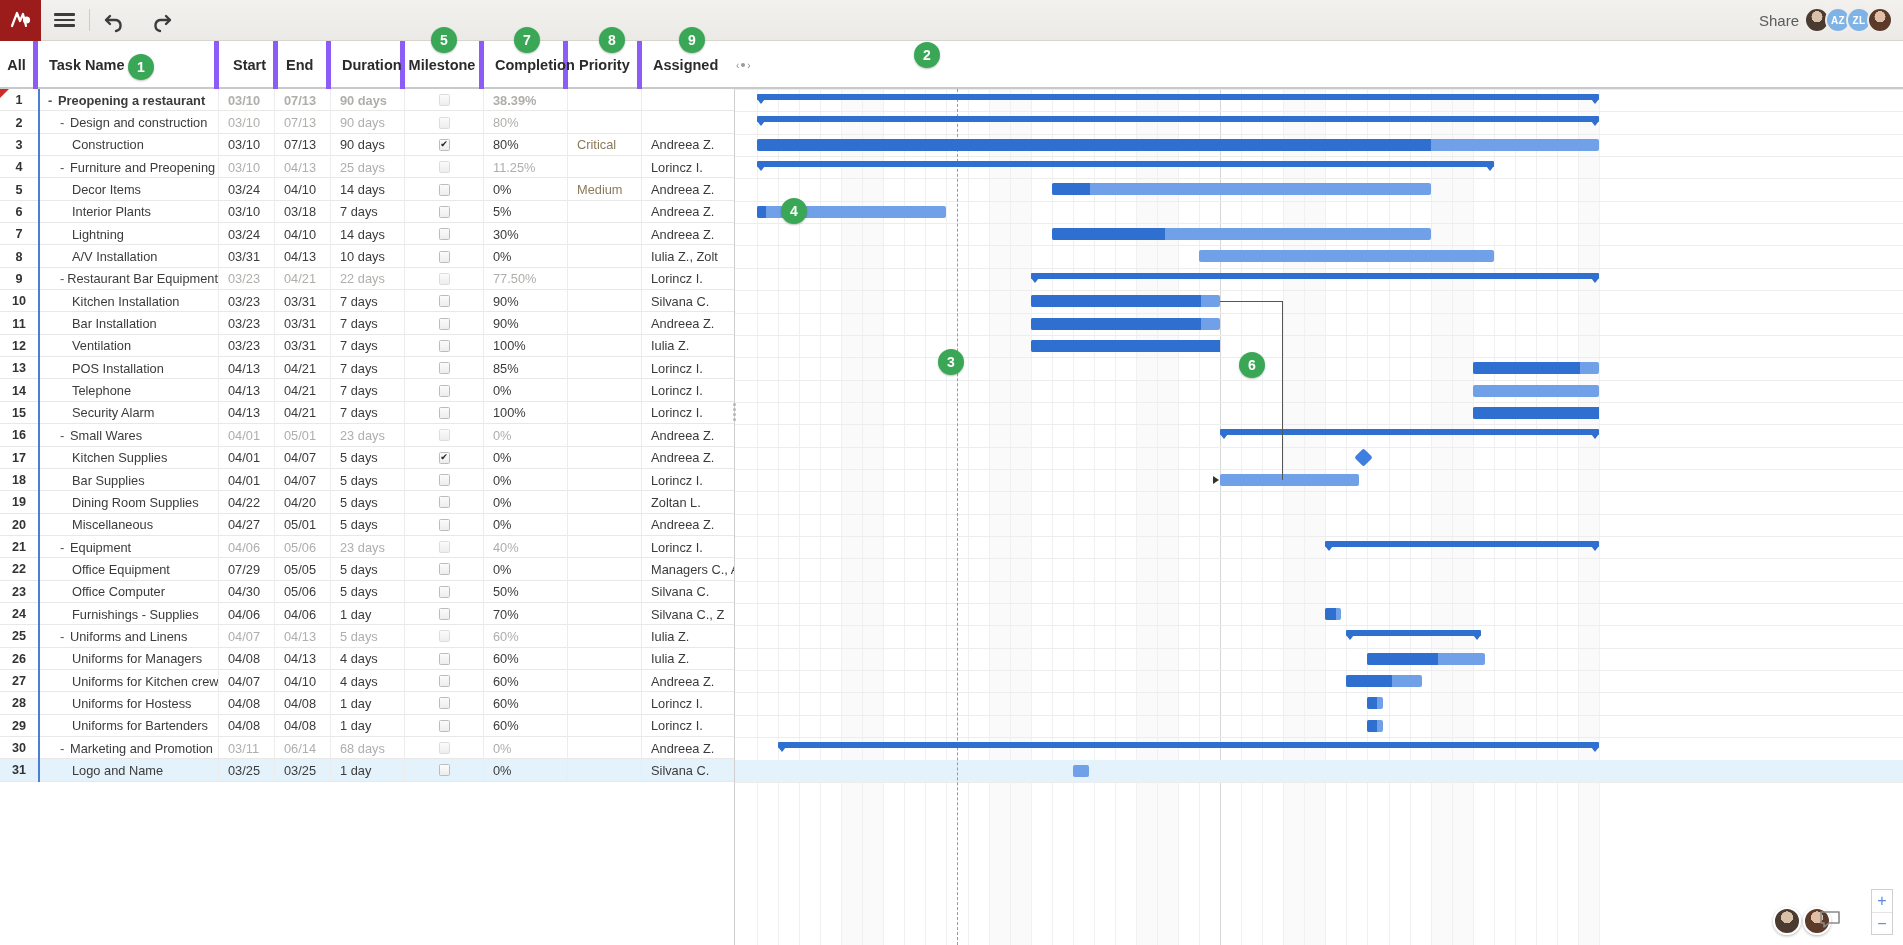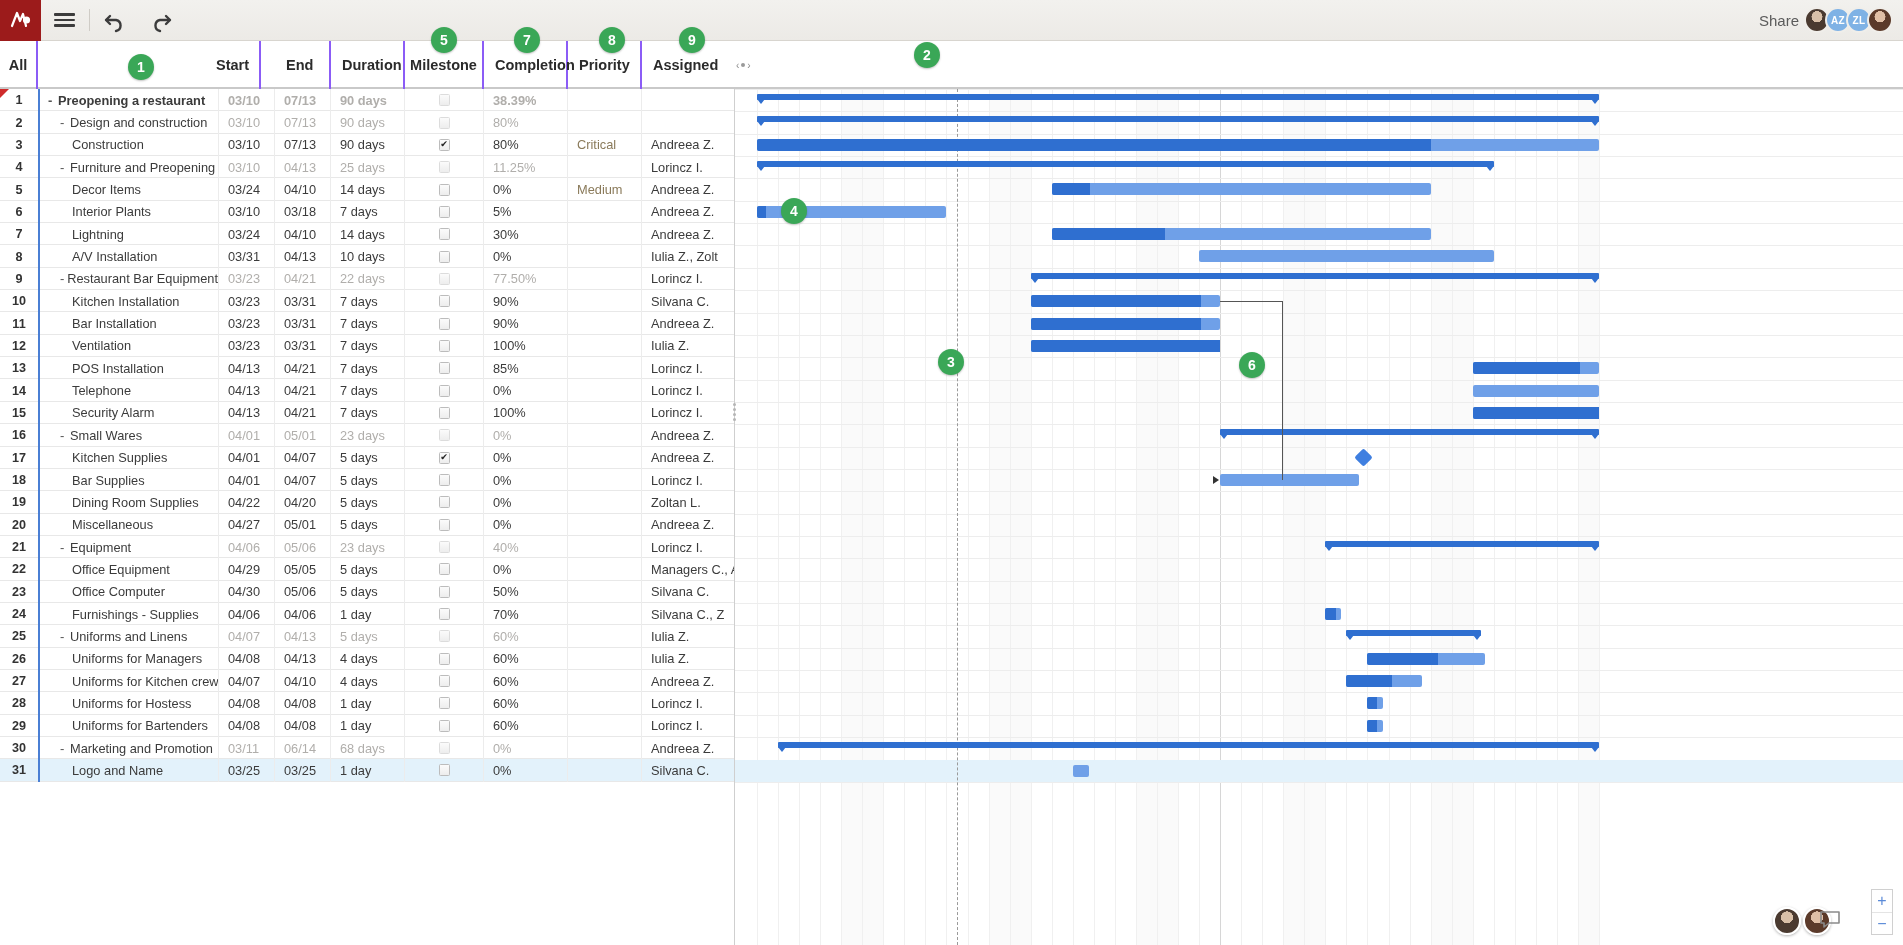--- a/index.html
+++ b/index.html
@@ -50,21 +50,21 @@
   .av-photo2 { background: radial-gradient(circle at 50% 35%, #e0bfa6 0 30%, #5b3a2a 31% 100%); }
 
   
   .colhead {
     position: absolute; top: 41px; left: 0; width: 1903px; height: 48px;
     background: #fff; border-bottom: 2px solid #c9c9c9; z-index: 6;
   }
   .grid-left { position: absolute; left: 0; top: 0; width: 735px; height: 100%; }
   .ch-cell {
     position: absolute; top: 0; height: 48px;
-    border-right: 2px solid #8b5cf6;
+    border-right: 5px solid #8b5cf6;
     display: flex; align-items: center;
     font-size: 14.5px; font-weight: bold; color: #2b2b2b;
   }
   .ch-cell.center { justify-content: center; }
   .ch-cell.pad { padding-left: 11px; }
 
   
   .tablewrap {
     position: absolute; top: 89px; left: 0; width: 735px; height: 856px;
     background: #fff; z-index: 5; overflow: hidden;
@@ -222,21 +222,22 @@
       <div class="avatar av-photo1"></div>
       <div class="avatar av-initials">AZ</div>
       <div class="avatar av-initials">ZL</div>
       <div class="avatar av-photo2"></div>
     </div>
   </div>
 
   <div class="colhead">
     <div class="grid-left">
       <div class="ch-cell center" style="left:0;width:38px;">All</div>
-      <div class="ch-cell pad" style="left:205px;width:56px;">Start</div>
+      <div class="ch-cell pad" style="left:38px;width:181px;">Task Name</div>
+      <div class="ch-cell pad" style="left:222px;width:56px;">Start</div>
       <div class="ch-cell pad" style="left:275px;width:56px;">End</div>
       <div class="ch-cell pad" style="left:331px;width:74px;">Duration</div>
       <div class="ch-cell center" style="left:405px;width:79px;">Milestone</div>
       <div class="ch-cell pad" style="left:484px;width:84px;">Completion</div>
       <div class="ch-cell pad" style="left:568px;width:74px;">Priority</div>
       <div class="ch-cell pad" style="left:642px;width:93px;border-right:none;">Assigned</div>
     </div>
   </div>
 
   <div class="timeline">
@@ -802,21 +803,21 @@
           </div>
           <div class="cell c-comp muted">40%</div>
           <div class="cell c-prio" style="color:#8a7a5a"></div>
           <div class="cell c-asgn">Lorincz I.</div>
         </div>
         <div class="trow">
           <div class="cell c-num">22</div>
           <div class="cell c-name indent2">
             <span>Office Equipment</span>
           </div>
-          <div class="cell c-start">04/29</div>
+          <div class="cell c-start">07/29</div>
           <div class="cell c-end">05/05</div>
           <div class="cell c-dur">5 days</div>
           <div class="cell c-mile center">
             <span class="chk"></span>
           </div>
           <div class="cell c-comp">0%</div>
           <div class="cell c-prio" style="color:#8a7a5a"></div>
           <div class="cell c-asgn">Managers C., A</div>
         </div>
         <div class="trow">

